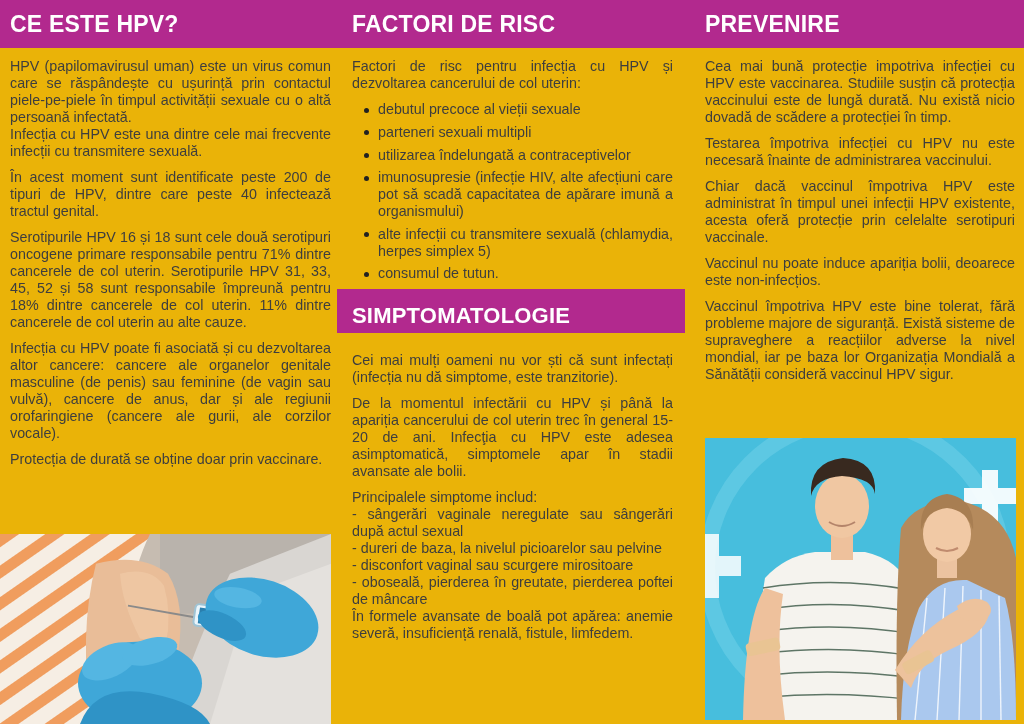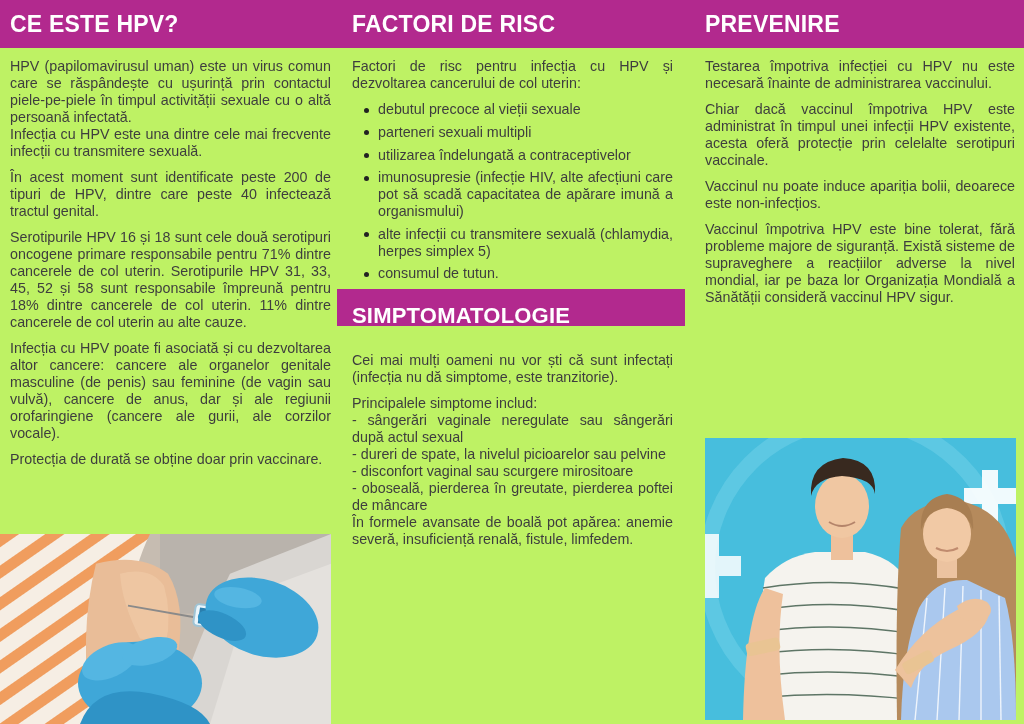--- a/index.html
+++ b/index.html
@@ -2,21 +2,21 @@
 <html><head>
 <meta charset="utf-8">
 <style>
   :root{
     --accent:#B2298E;
     --ink:#3E3E3E;
   }
   *{box-sizing:border-box;}
   html,body{margin:0;padding:0;background:#ffffff;}
   body{font-family:"Liberation Sans","DejaVu Sans",sans-serif;color:var(--ink);}
-  .page{position:relative;width:1024px;height:724px;background:#bef264;overflow:hidden;}
+  .page{position:relative;width:1024px;height:724px;background:#eab308;overflow:hidden;}
 
   
   .band{position:absolute;left:0;top:0;width:1024px;height:48px;background:var(--accent);}
   .band-title{position:absolute;top:0;height:48px;line-height:48px;color:#fff;
     font-size:23px;font-weight:800;letter-spacing:.2px;white-space:nowrap;}
   .t1{left:10px;} .t2{left:352px;} .t3{left:705px;}
 
   
   .txt{position:absolute;font-size:14.3px;line-height:17px;text-align:justify;
     color:var(--ink);overflow:hidden;}
@@ -27,21 +27,21 @@
   .col2b{left:352px;top:352px;width:321px;height:368px;}
   .col3{left:705px;top:58px;width:310px;height:372px;}
 
   
   ul.bullets{list-style:none;margin:0;padding:0 0 0 12px;}
   ul.bullets li{position:relative;padding-left:14px;margin:0 0 6px 0;line-height:16.8px;}
   ul.bullets li::before{content:"";position:absolute;left:0;top:6.5px;width:5px;height:5px;
     border-radius:50%;background:#222;}
 
   
-  .subband{position:absolute;left:337px;top:289px;width:348px;height:37px;background:var(--accent);}
+  .subband{position:absolute;left:337px;top:289px;width:348px;height:44px;background:var(--accent);}
   .subband span{display:block;margin:0 0 0 15px;line-height:53px;color:#fff;font-size:22px;
     font-weight:800;letter-spacing:.2px;}
 
   
   .photo{position:absolute;overflow:hidden;}
   .photo1{left:0;top:534px;width:331px;height:190px;}
   .photo2{left:705px;top:438px;width:311px;height:282px;}
   .photo svg{display:block;width:100%;height:100%;}
 </style>
 </head>
@@ -75,29 +75,31 @@
       <li>consumul de tutun.</li>
     </ul>
   </div>
 
   <div class="subband">
     <span>SIMPTOMATOLOGIE</span>
   </div>
 
   <div class="txt col2b">
     <p>Cei mai mulți oameni nu vor ști că sunt infectați (infecția nu dă simptome, este tranzitorie).</p>
+    <p>De la momentul infectării cu HPV și până la apariția cancerului de col uterin trec în general 15-20 de ani. Infecţia cu HPV este adesea asimptomatică, simptomele apar în stadii avansate ale bolii.</p>
     <p class="tight">Principalele simptome includ:</p>
     <p class="tight">- sângerări vaginale neregulate sau sângerări după actul sexual</p>
-    <p class="tight">- dureri de spate, la nivelul picioarelor sau pelvine</p>
+    <p class="tight">- dureri de baza, la nivelul picioarelor sau pelvine</p>
     <p class="tight">- disconfort vaginal sau scurgere mirositoare</p>
     <p class="tight">- oboseală, pierderea în greutate, pierderea poftei de mâncare</p>
     <p>În formele avansate de boală pot apărea: anemie severă, insuficiență renală, fistule, limfedem.</p>
   </div>
 
   <div class="txt col3">
+    <p>Cea mai bună protecție impotriva infecției cu HPV este vaccinarea. Studiile susțin că protecția vaccinului este de lungă durată. Nu există nicio dovadă de scădere a protecției în timp.</p>
     <p>Testarea împotriva infecției cu HPV nu este necesară înainte de administrarea vaccinului.</p>
     <p>Chiar dacă vaccinul împotriva HPV este administrat în timpul unei infecții HPV existente, acesta oferă protecție prin celelalte serotipuri vaccinale.</p>
     <p>Vaccinul nu poate induce apariția bolii, deoarece este non-infecțios.</p>
     <p>Vaccinul împotriva HPV este bine tolerat, fără probleme majore de siguranță. Există sisteme de supraveghere a reacțiilor adverse la nivel mondial, iar pe baza lor Organizația Mondială a Sănătății consideră vaccinul HPV sigur.</p>
   </div>
 
   <div class="photo photo1" role="img" aria-label="Persoană cu bluză în dungi portocalii primind o injecție în braț de la mâini cu mănuși albastre ținând o seringă">
     <svg viewBox="0 0 331 191" preserveAspectRatio="none">
       <defs>
         <pattern id="stripes" width="26" height="26" patternUnits="userSpaceOnUse" patternTransform="rotate(-35)">

